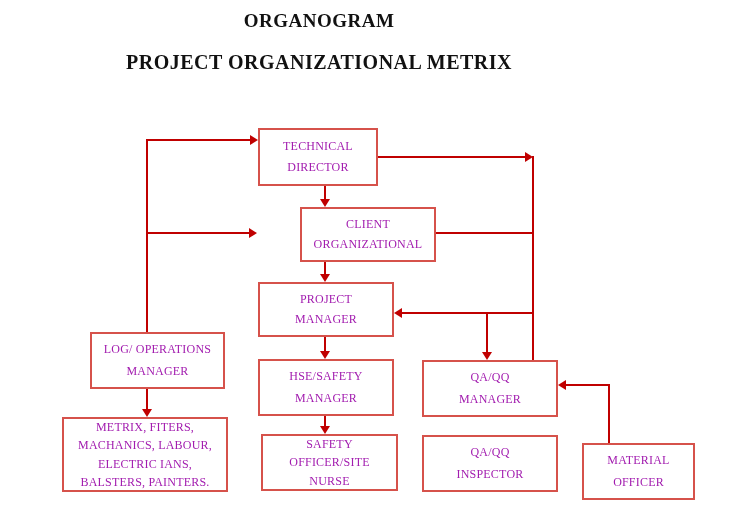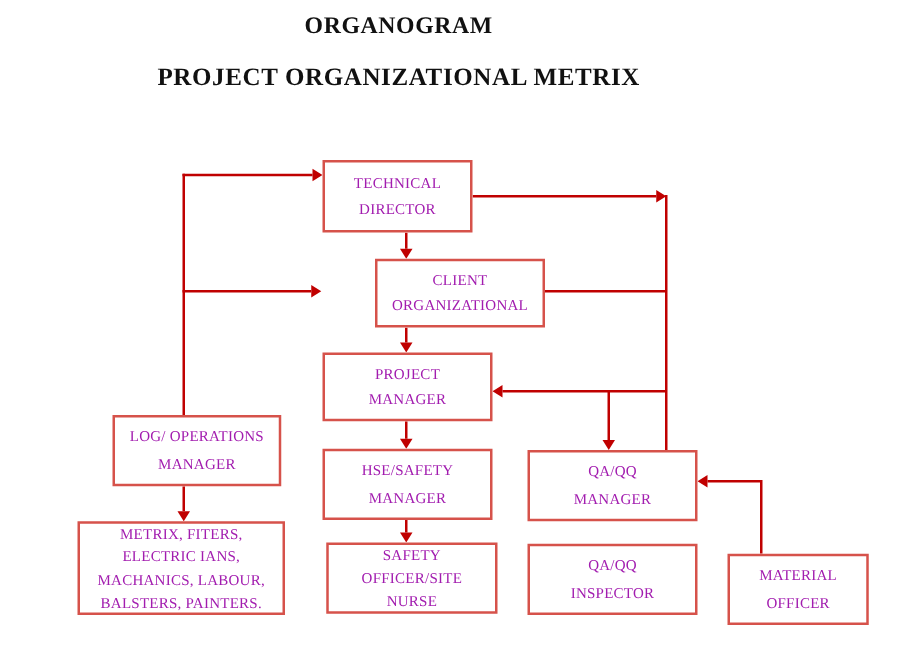--- a/index.html
+++ b/index.html
@@ -147,22 +147,22 @@
     <span>MANAGER</span>
   </div>
 
   <div class="obox" style="left:422px;top:360px;width:136px;height:57px;">
     <span>QA/QQ</span>
     <span>MANAGER</span>
   </div>
 
   <div class="obox tight" style="left:62px;top:417px;width:166px;height:75px;">
     <span>METRIX, FITERS,</span>
+    <span>MACHANICS, LABOUR,</span>
     <span>ELECTRIC IANS,</span>
-    <span>MACHANICS, LABOUR,</span>
     <span>BALSTERS, PAINTERS.</span>
   </div>
 
   <div class="obox tight" style="left:261px;top:434px;width:137px;height:57px;">
     <span>SAFETY</span>
     <span>OFFICER/SITE</span>
     <span>NURSE</span>
   </div>
 
   <div class="obox" style="left:422px;top:435px;width:136px;height:57px;">

